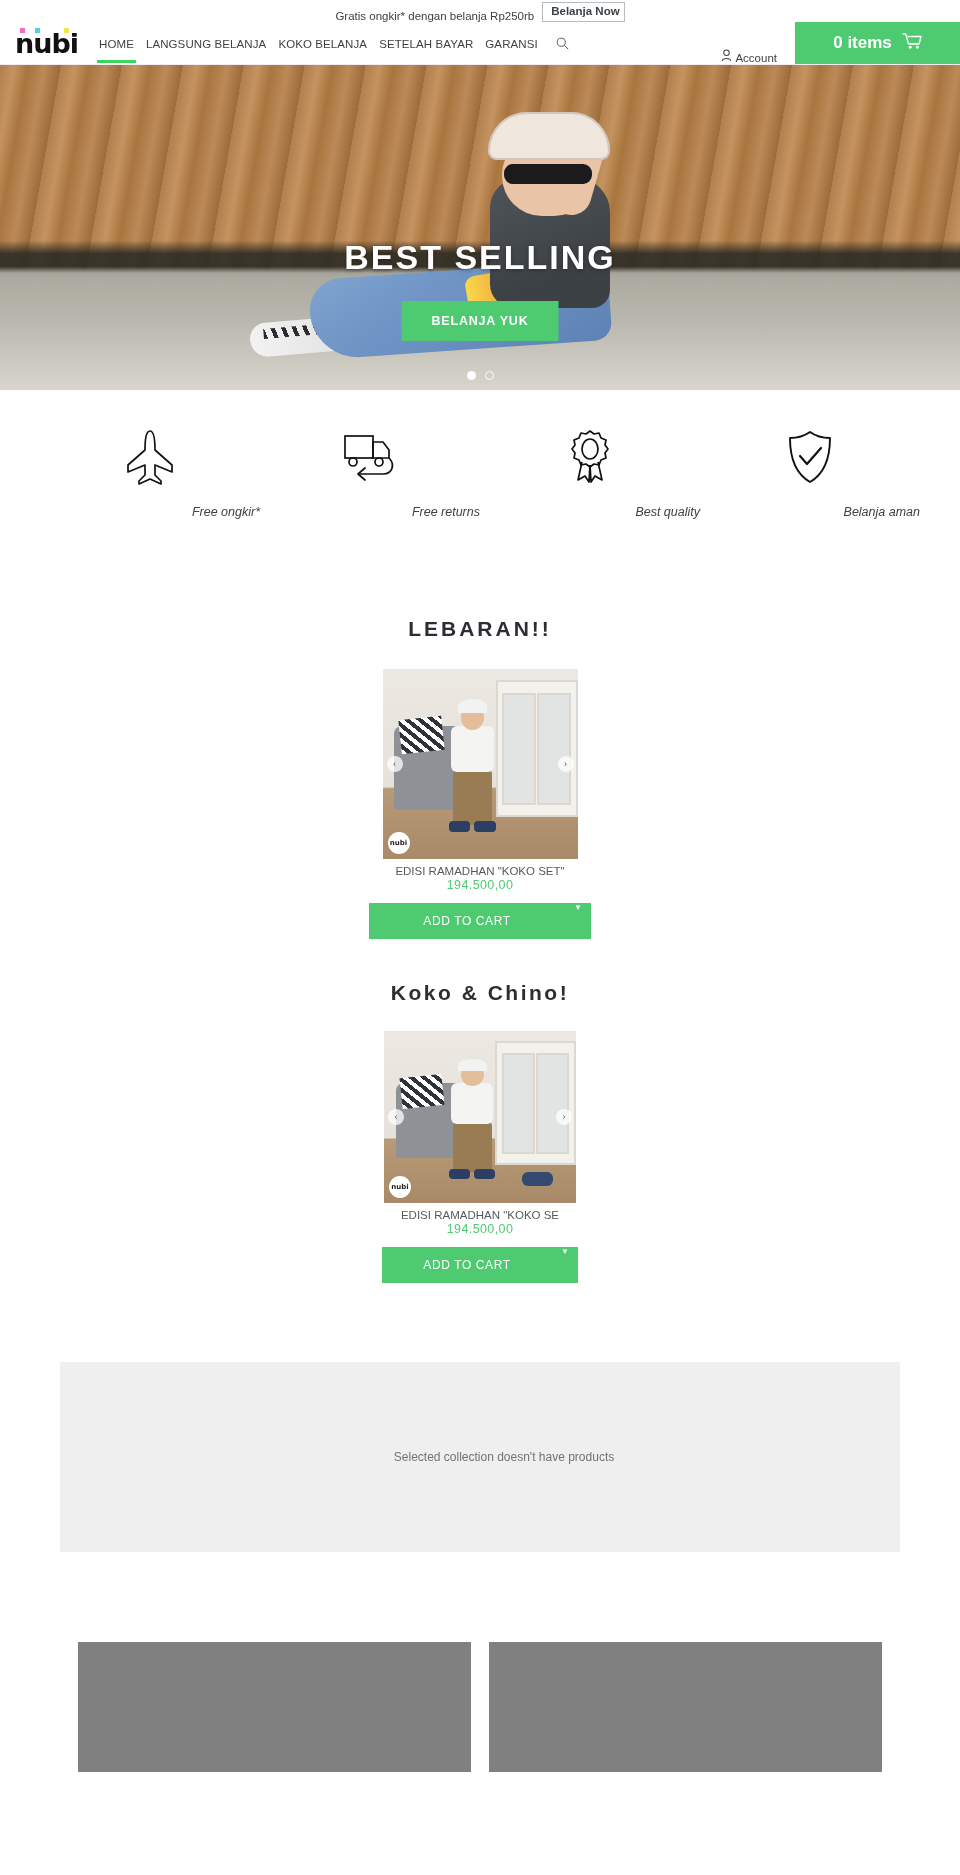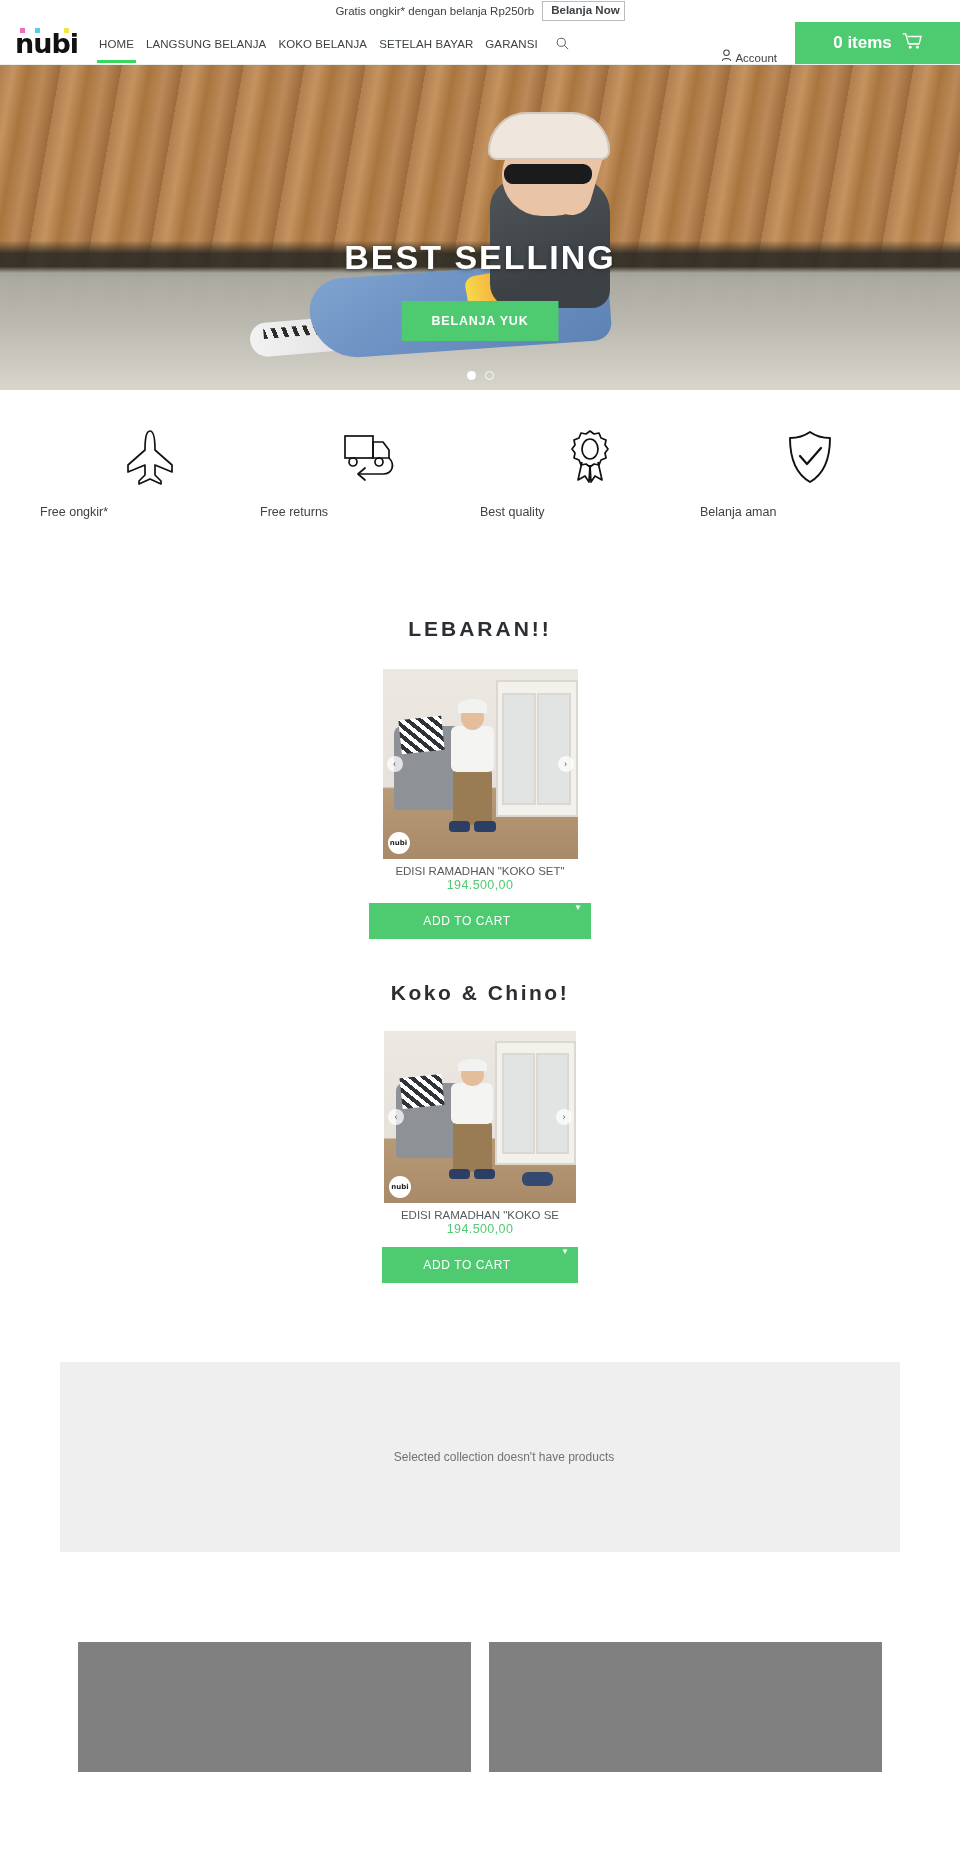--- a/index.html
+++ b/index.html
@@ -8,21 +8,21 @@
     height: 1875px;
     background: #ffffff;
     font-family: "Liberation Sans", sans-serif;
     overflow: hidden;
   }
 
   
   .announce-bar {
     height: 22px;
     display: flex;
-    align-items: center;
+    align-items: flex-end;
     justify-content: center;
     gap: 8px;
     font-size: 11.5px;
     color: #3d4246;
     background: #ffffff;
   }
   .announce-btn {
     border: 1px solid #b9bcbe;
     background: #ffffff;
     font-family: "Liberation Sans", sans-serif;
@@ -259,21 +259,22 @@
 
   
   .features {
     height: 165px;
     display: flex;
     align-items: center;
     padding: 0 40px;
   }
   .feature {
     flex: 1;
-    text-align: left;
+    text-align: right;
+    font-style: italic;
   }
   .feature-icon {
     height: 60px;
     display: flex;
     align-items: center;
     justify-content: center;
   }
   .feature-label {
     margin-top: 18px;
     font-size: 12.5px;

